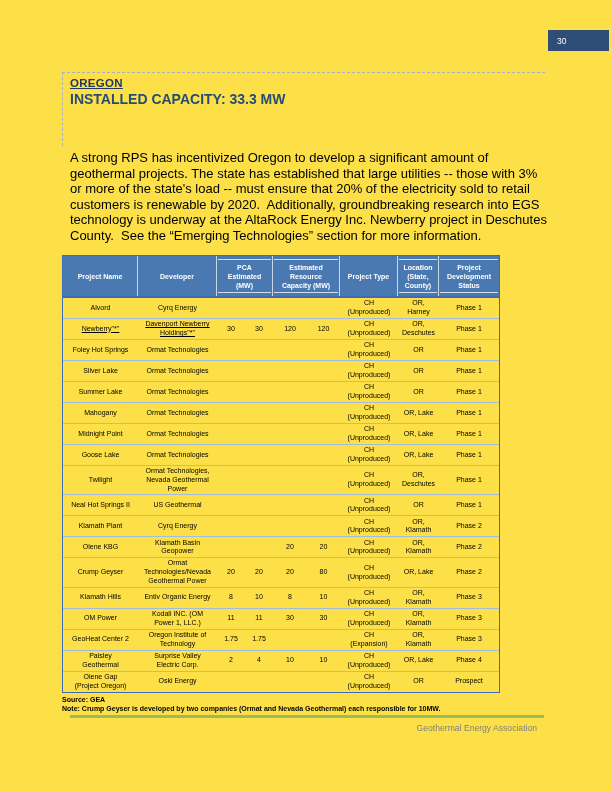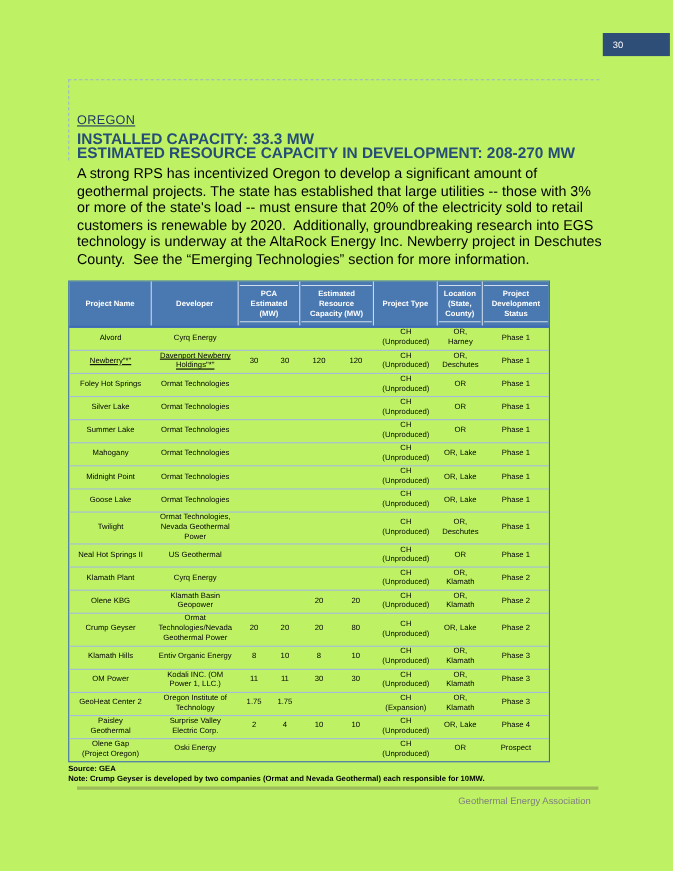--- a/index.html
+++ b/index.html
@@ -1,29 +1,29 @@
 <!DOCTYPE html>
 <html><head>
 <meta charset="utf-8">
 <style>
   html,body{margin:0;padding:0;background:#e8e8e8;}
-  .page{position:relative;width:612px;height:792px;background:#bef264;margin:0 auto;
+  .page{position:relative;width:612px;height:792px;background:#fde047;margin:0 auto;
         font-family:"Liberation Sans",sans-serif;overflow:hidden;}
 
   
   .pageno{position:absolute;top:30px;right:3px;width:61px;height:21px;background:#2E4D77;
           color:#fff;font-size:8.5px;display:flex;align-items:center;padding-left:9px;
           box-sizing:border-box;}
 
   
   .frame{position:absolute;left:62px;top:72px;width:483px;height:74px;
          border-top:1px dashed #9FB3CF;border-left:1px dashed #9FB3CF;
          padding:4px 0 0 7px;box-sizing:border-box;}
-  .sec-title{font-size:11.5px;font-weight:normal;text-decoration:underline;color:#1F3864;
-             letter-spacing:.3px;margin-bottom:4px;margin-top:27px;}
+  .sec-title{font-size:11.5px;font-weight:bold;text-decoration:underline;color:#1F3864;
+             letter-spacing:.3px;margin-bottom:4px;}
   .stat{font-size:14px;font-weight:bold;color:#254D77;line-height:13px;}
 
   
   .para{position:absolute;left:70px;top:150px;width:478px;font-size:13px;line-height:15.6px;
         color:#000;white-space:pre-wrap;}
 
   
   .table-wrap{position:absolute;left:62px;top:255px;width:436px;}
   .geo-table{border:1.5px solid #3F6BB5;width:436px;box-sizing:content-box;}
   .thead{display:flex;background:#4A79B2;color:#fff;font-weight:bold;font-size:7px;
@@ -60,21 +60,20 @@
 
 <div class="page">
 
   <div class="pageno">
     <span>30</span>
   </div>
 
   <div class="frame">
     <div class="sec-title">OREGON</div>
     <div class="stat">INSTALLED CAPACITY: 33.3 MW</div>
-    <div class="stat">ESTIMATED RESOURCE CAPACITY IN DEVELOPMENT: 208-270 MW</div>
   </div>
 
   <div class="para">A strong RPS has incentivized Oregon to develop a significant amount of geothermal projects. The state has established that large utilities -- those with 3% or more of the state's load -- must ensure that 20% of the electricity sold to retail customers is renewable by 2020.  Additionally, groundbreaking research into EGS technology is underway at the AltaRock Energy Inc. Newberry project in Deschutes County.  See the “Emerging Technologies” section for more information.</div>
 
   <div class="table-wrap">
     <div class="geo-table">
       <div class="thead">
         <div class="th h0">
             <div class="inner">Project Name</div>
           </div>

